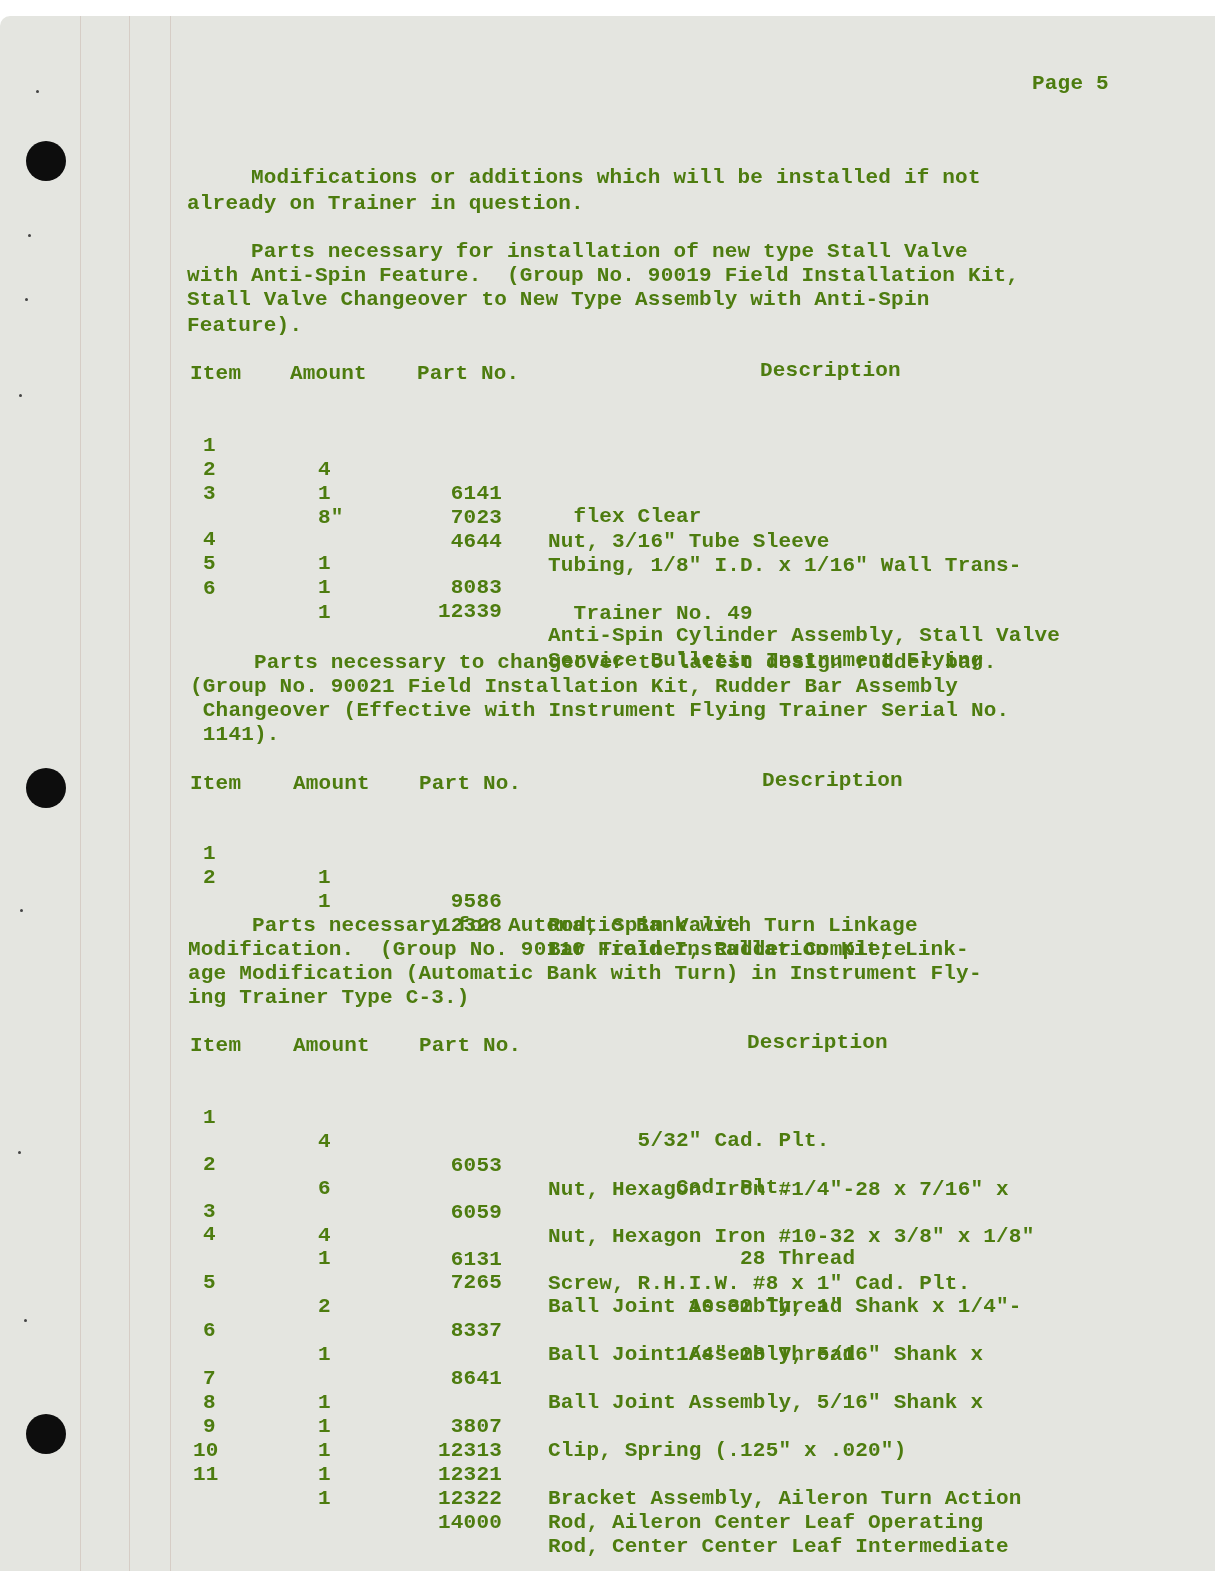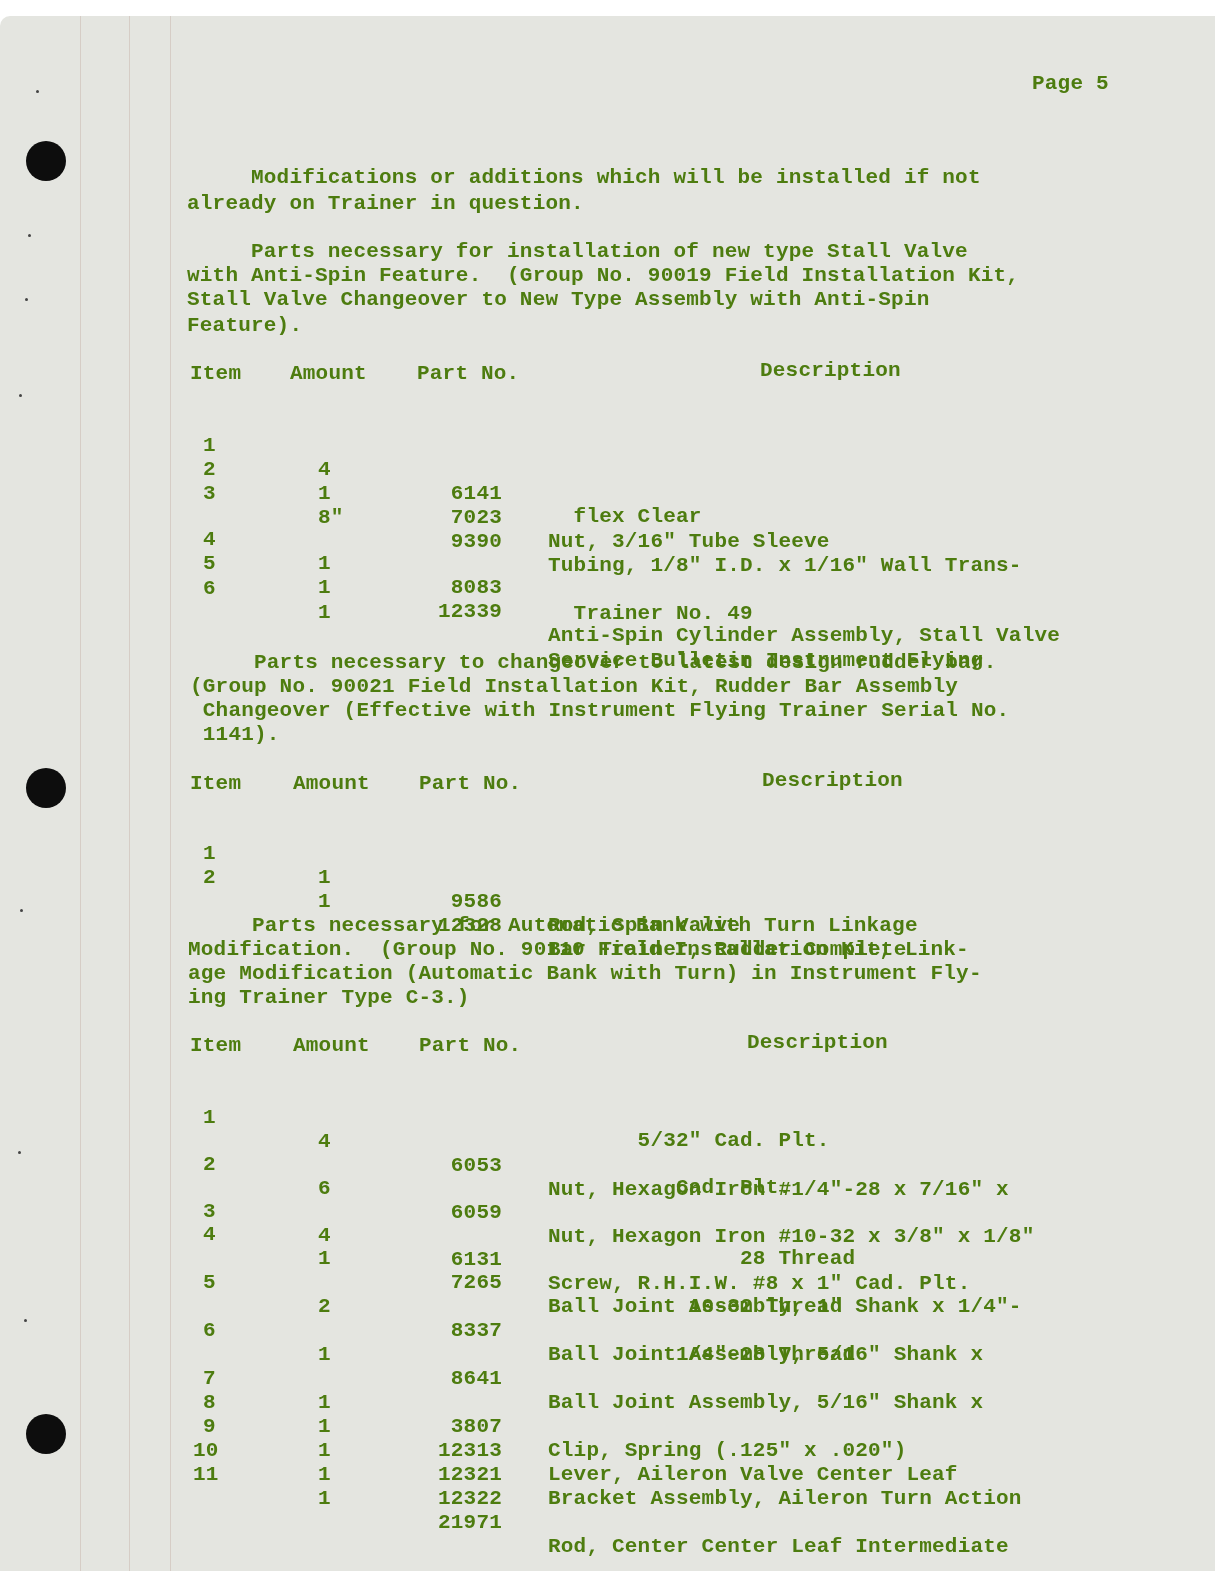--- a/index.html
+++ b/index.html
@@ -81,21 +81,21 @@
     </div>
     <div class="row txt" style="top:418px">
       <span class="c-item">2</span>
       <span class="c-amt">1</span>
       <span class="c-part">7023</span>
       <span class="c-desc">Nut, 3/16" Tube Sleeve</span>
     </div>
     <div class="row txt" style="top:442px">
       <span class="c-item">3</span>
       <span class="c-amt">8"</span>
-      <span class="c-part">9390</span>
+      <span class="c-part">4644</span>
       <span class="c-desc">Tubing, 1/8" I.D. x 1/16" Wall Trans-</span>
     </div>
     <div class="row txt" style="top:465px">
       <span class="c-desc">  flex Clear</span>
     </div>
     <div class="row txt" style="top:488px">
       <span class="c-item">4</span>
       <span class="c-amt">1</span>
       <span class="c-part">8083</span>
     </div>
@@ -206,33 +206,33 @@
     <div class="row txt" style="top:1327px">
       <span class="c-item">7</span>
       <span class="c-amt">1</span>
       <span class="c-part">3807</span>
       <span class="c-desc">Clip, Spring (.125" x .020")</span>
     </div>
     <div class="row txt" style="top:1351px">
       <span class="c-item">8</span>
       <span class="c-amt">1</span>
       <span class="c-part">12313</span>
-      <span class="c-desc">Lever, Aileron Valve Center Leaf</span>
     </div>
     <div class="row txt" style="top:1375px">
       <span class="c-item">9</span>
       <span class="c-amt">1</span>
       <span class="c-part">12321</span>
       <span class="c-desc">Bracket Assembly, Aileron Turn Action</span>
     </div>
     <div class="row txt" style="top:1399px">
       <span class="c-item" style="left:193px">10</span>
       <span class="c-amt">1</span>
       <span class="c-part">12322</span>
+      <span class="c-desc">Rod, Aileron Center Leaf Operating</span>
     </div>
     <div class="row txt" style="top:1423px">
       <span class="c-item" style="left:193px">11</span>
       <span class="c-amt">1</span>
-      <span class="c-part">21971</span>
+      <span class="c-part">14000</span>
       <span class="c-desc">Rod, Center Center Leaf Intermediate</span>
     </div>
   </div>
 </div>
 
 </body></html>

